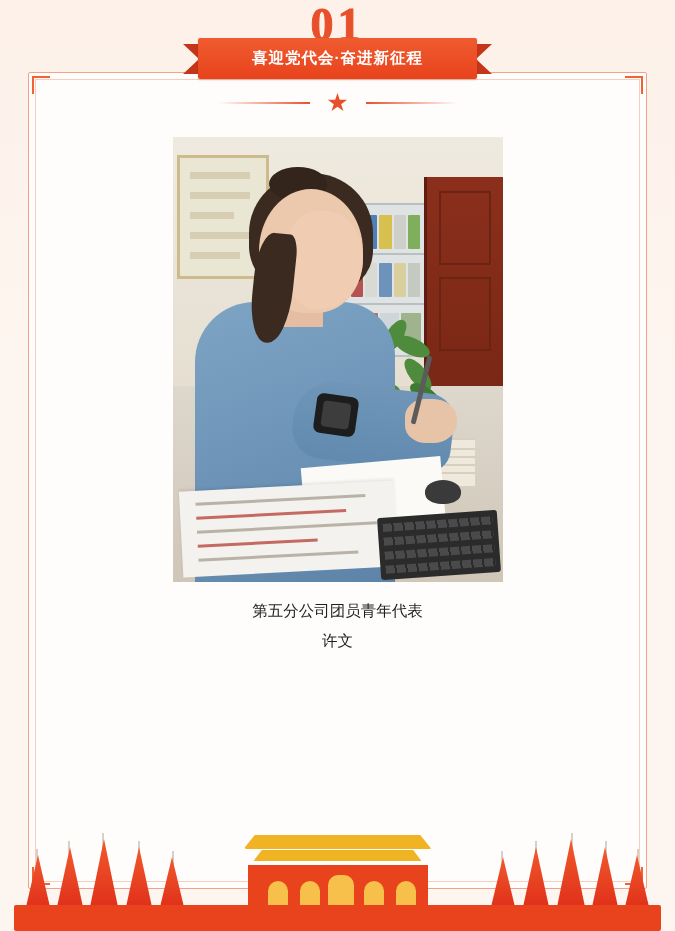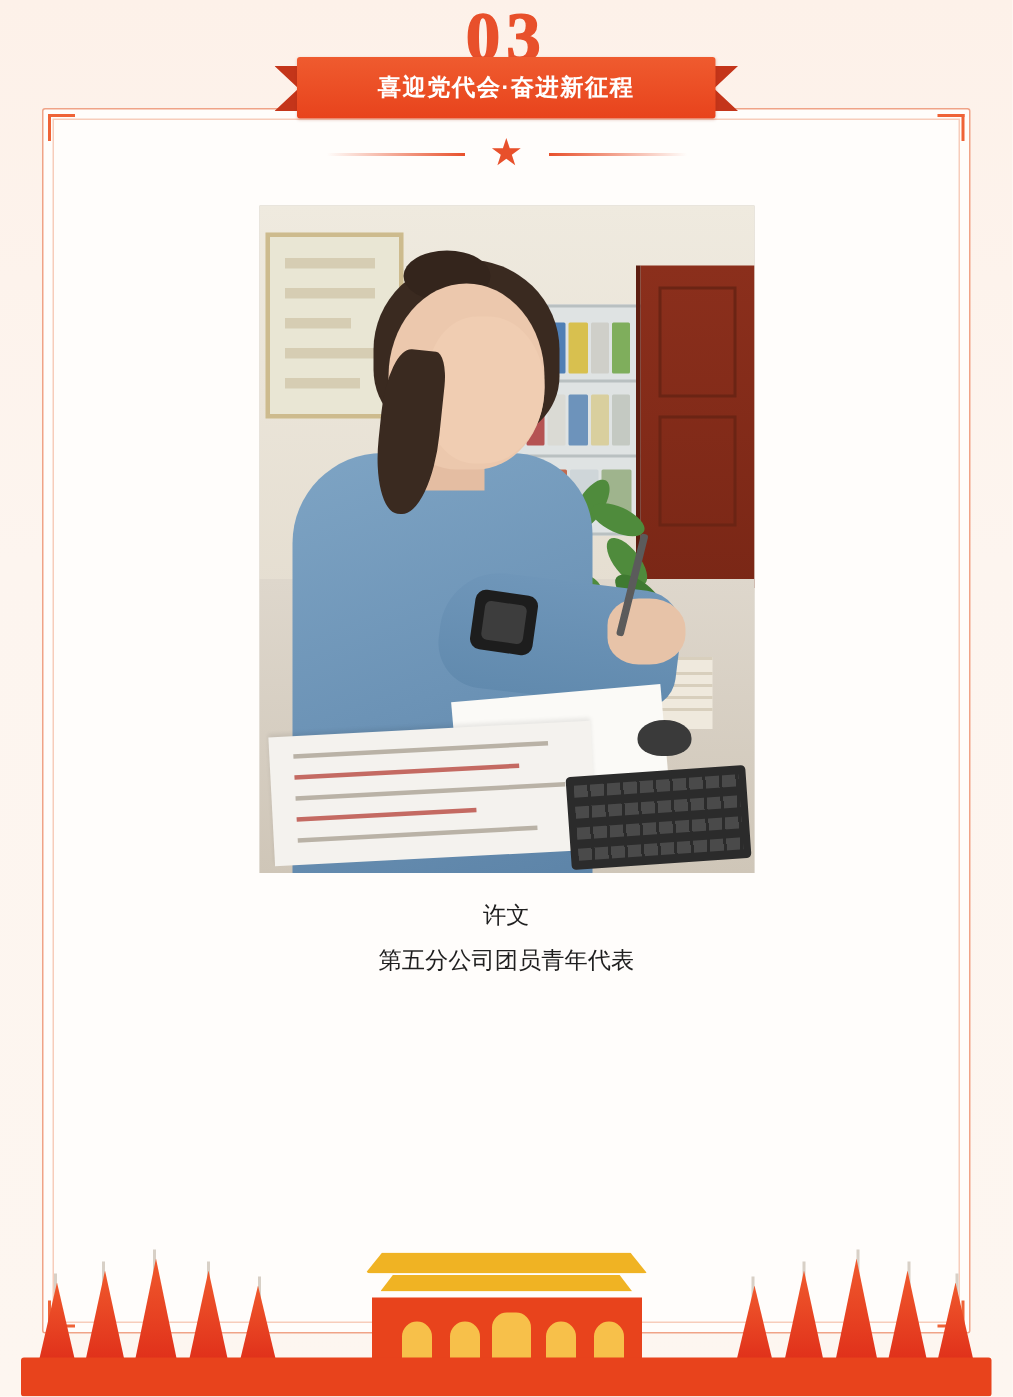--- a/index.html
+++ b/index.html
@@ -382,21 +382,21 @@
     bottom: 0;
     width: 2px;
     background: #d8d0c6;
   }
 </style>
 </head>
 <body>
 
 <div class="page">
 
-  <div class="section-number">03</div>
+  <div class="section-number">01</div>
 
   <div class="ribbon-wrap">
     <div class="ribbon-tail left"></div>
     <div class="ribbon-tail right"></div>
     <div class="ribbon-main">
       <span class="ribbon-text">喜迎党代会·奋进新征程</span>
     </div>
   </div>
 
   <div class="card">
@@ -504,22 +504,22 @@
         <div class="ph-keyboard">
           <span class="kr" style="top:6px"></span>
           <span class="kr" style="top:20px"></span>
           <span class="kr" style="top:34px"></span>
           <span class="kr" style="top:48px"></span>
         </div>
       </div>
     </div>
 
     <div class="caption">
+      <div>第五分公司团员青年代表</div>
       <div>许文</div>
-      <div>第五分公司团员青年代表</div>
     </div>
   </div>
 
   <div class="bottom-deco">
     <div class="flags left">
       <span class="pole" style="left:10px; height:58px"></span>
       <span class="flag" style="left:0; height:52px; width:24px"></span>
       <span class="pole" style="left:42px; height:66px"></span>
       <span class="flag" style="left:31px; height:60px; width:26px"></span>
       <span class="pole" style="left:76px; height:74px"></span>

